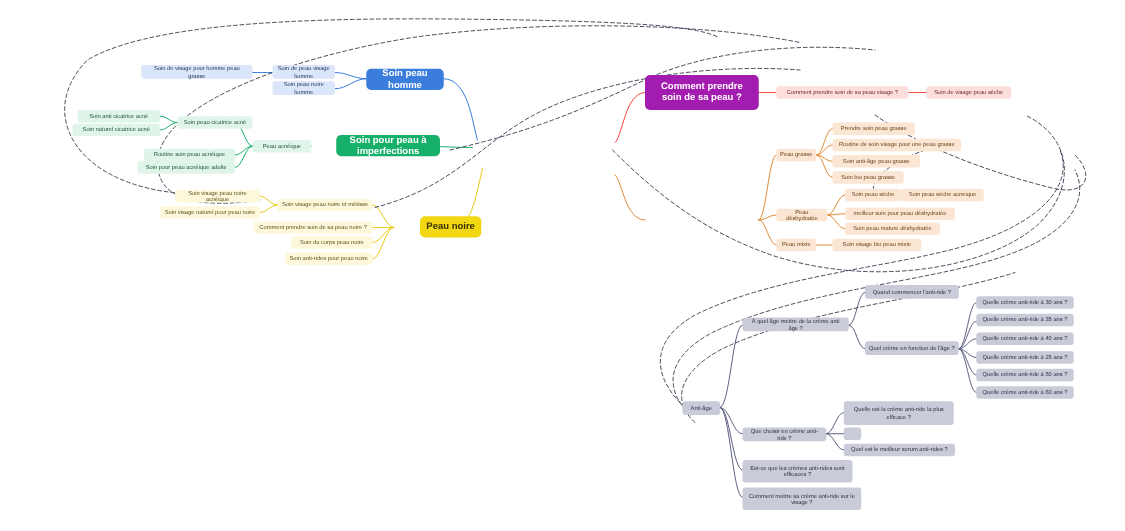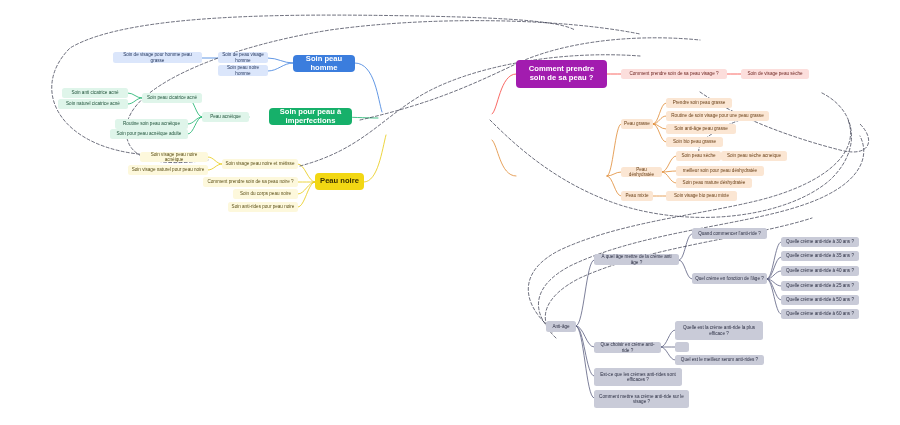--- a/index.html
+++ b/index.html
@@ -14,21 +14,21 @@
         white-space:normal;}
 
   
   .root{background:#111232;color:#ffffff;border-radius:5px;font-size:8.2px;
         font-weight:700;padding:2px 6px;}
 
   
   .cat{color:#ffffff;font-weight:700;font-size:7.6px;border-radius:4px;padding:2px 5px;}
   .cat.blue{background:#3b7ddd;}
   .cat.green{background:#16b06a;}
-  .cat.yellow{background:#f2d713;color:#3a3000;}
+  .cat.yellow{background:#f2d713;color:#3a3000;margin-left:21px;}
   .cat.red{background:#a21caf;}
   .cat.orange{background:#f2983f;}
 
   
   .leaf{font-size:4.6px;padding:1px 3px;border-radius:2.5px;font-weight:400;}
   .l-blue  {background:#dbe6fb;color:#24375e;}
   .l-green {background:#dff5ea;color:#1d5138;}
   .l-yellow{background:#fdf8dc;color:#5b4f16;}
   .l-red   {background:#fcdedc;color:#6d2420;}
   .l-orange{background:#fbe6d3;color:#6a4018;}

